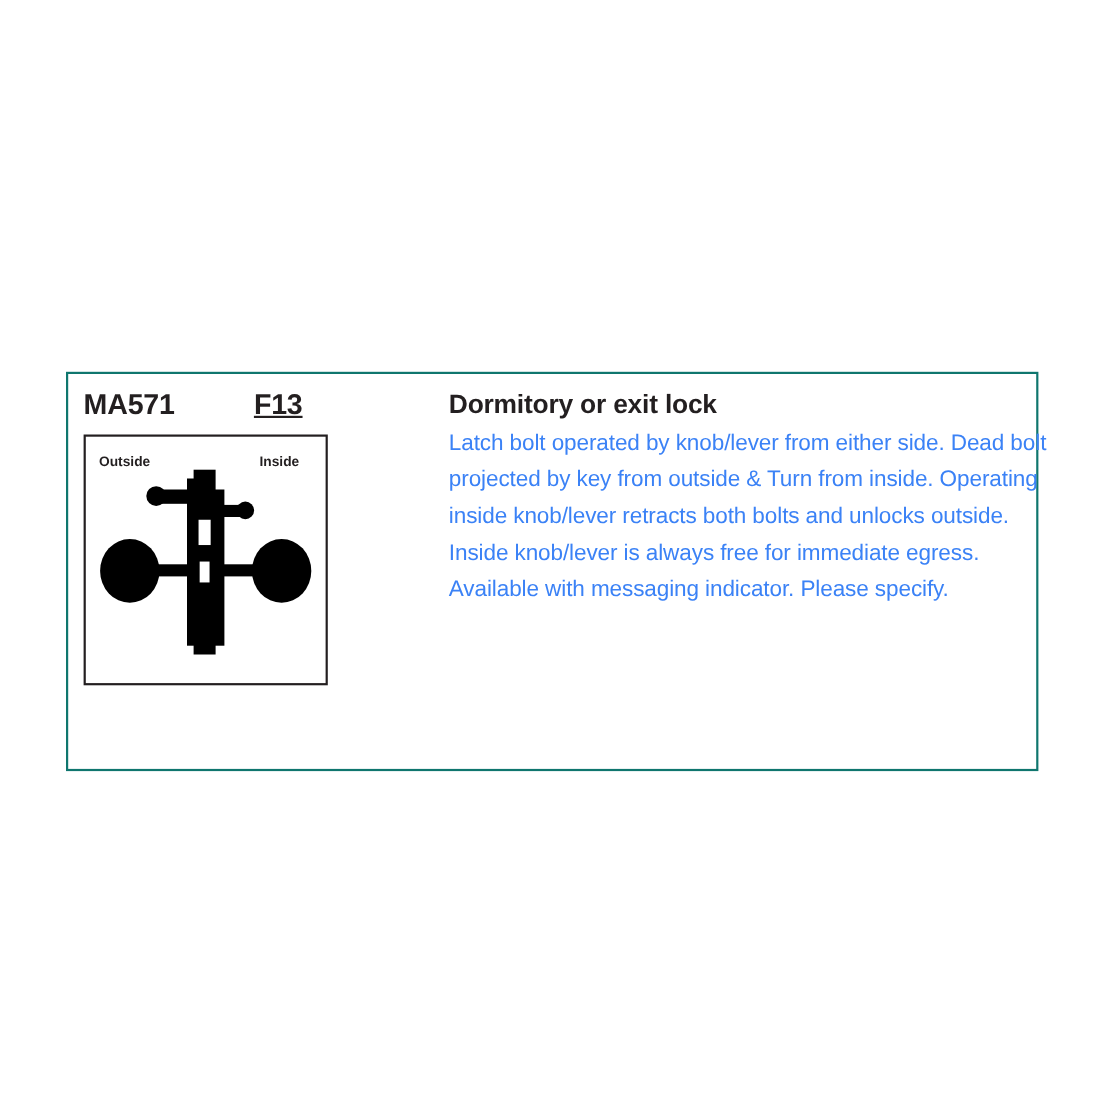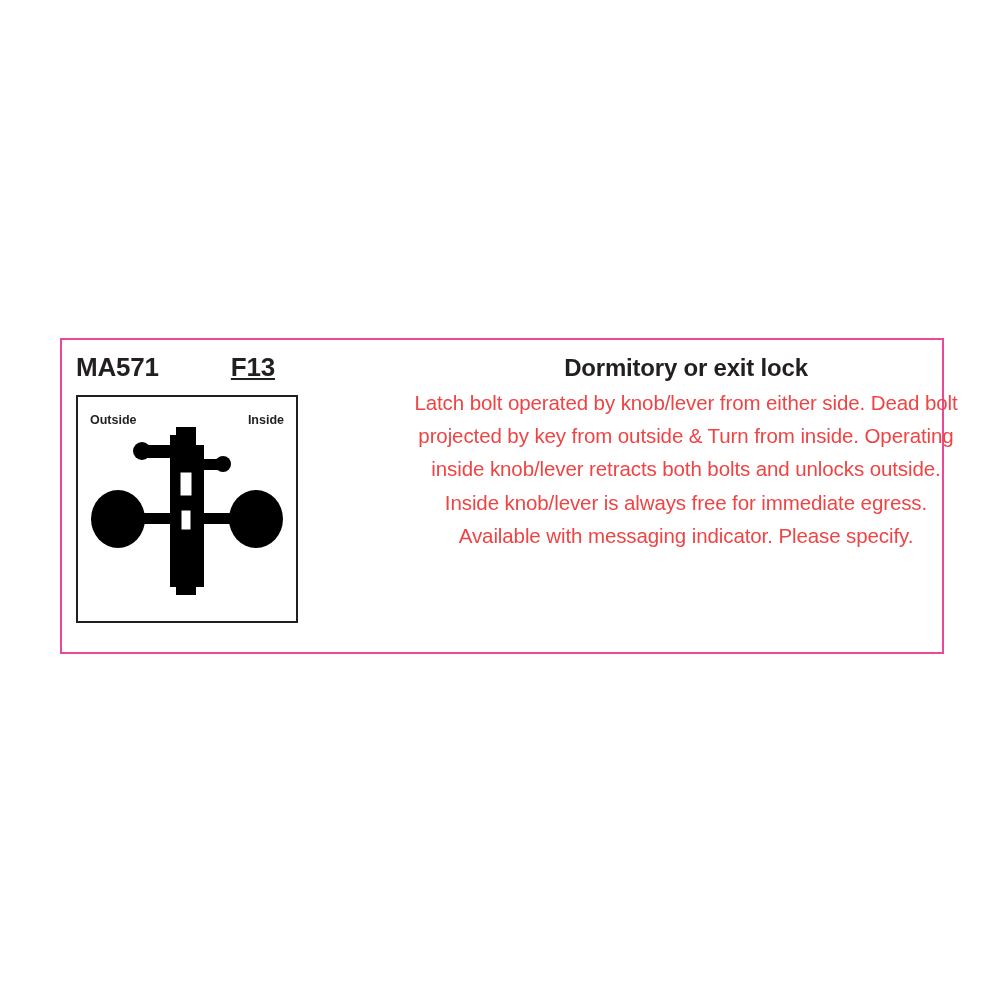--- a/index.html
+++ b/index.html
@@ -14,25 +14,24 @@
     font-family: "Liberation Sans", sans-serif;
     overflow: hidden;
   }
 
   
   .card {
     position: absolute;
     left: 60px;
     top: 338px;
     width: 884px;
-    height: 316px;
-    border: 2px solid #ec4899;
+    height: 363px;
+    border: 2px solid #0f766e;
     box-sizing: border-box;
     background: #ffffff;
-    text-align: center;
   }
 
   
   .left-col {
     position: absolute;
     left: 10px;
     top: 12px;
     width: 232px;
   }
   .code-row {
@@ -68,21 +67,21 @@
   }
   .diagram-label {
     position: absolute;
     top: 16px;
     font-size: 12.5px;
     font-weight: bold;
     color: #231f20;
     font-family: "Liberation Sans", sans-serif;
   }
   .label-outside { left: 12px; }
-  .label-inside  { right: 12px; margin-left: 48px; }
+  .label-inside  { right: 24px; margin-left: 48px; }
 
   .diagram-svg {
     position: absolute;
     left: 0;
     top: 0;
   }
 
   
   .right-col {
     position: absolute;
@@ -94,21 +93,21 @@
   .desc-title {
     font-size: 24px;
     font-weight: bold;
     color: #231f20;
     margin: 0 0 4px 0;
     letter-spacing: -0.2px;
   }
   .desc-body {
     font-size: 20.5px;
     line-height: 1.62;
-    color: #ef4444;
+    color: #3b82f6;
     margin: 0;
     letter-spacing: -0.1px;
   }
 </style>
 </head>
 <body>
 
 <div class="card">
 
   <div class="left-col">

